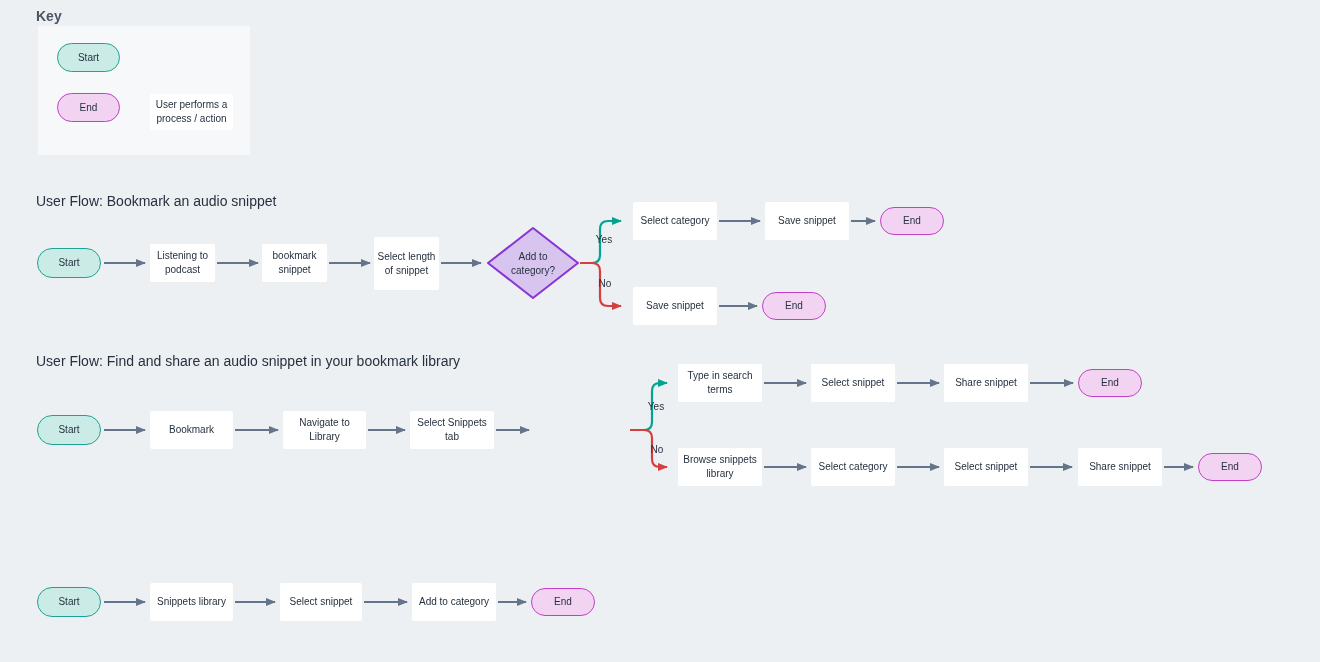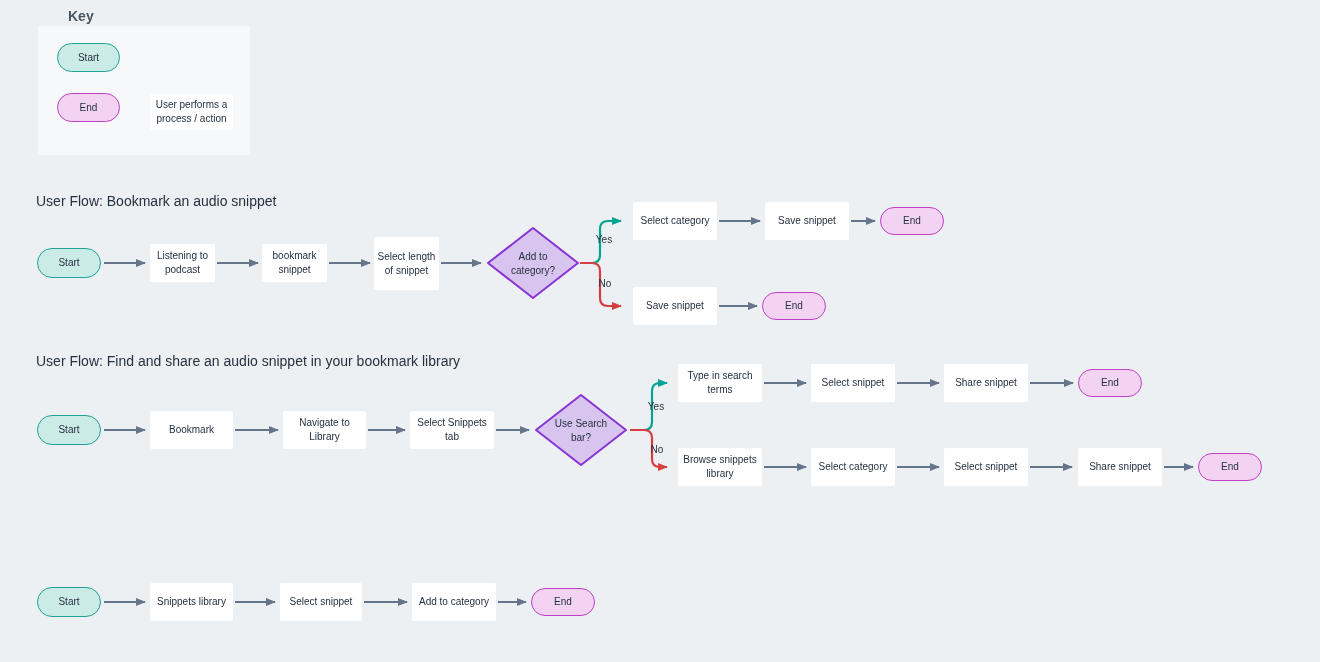--- a/index.html
+++ b/index.html
@@ -11,21 +11,21 @@
     --end-fill:#f3d3f2;
     --end-border:#c43fc8;
     --dec-fill:#d7c5ef;
     --dec-border:#8a33d6;
     --arrow:#64748b;
   }
   *{box-sizing:border-box;margin:0;padding:0;}
   body{font-family:"Liberation Sans",sans-serif;background:var(--bg);}
   .canvas{position:relative;width:1320px;height:662px;background:var(--bg);overflow:hidden;}
   .arrow-layer{position:absolute;left:0;top:0;}
-  .key-title{position:absolute;left:36px;top:8px;font-size:14px;font-weight:600;color:#4a5663;margin-left:32px;}
+  .key-title{position:absolute;left:36px;top:8px;font-size:14px;font-weight:600;color:#4a5663;}
   .key-panel{position:absolute;left:38px;top:26px;width:212px;height:129px;background:var(--panel);}
   .flow-title{position:absolute;font-size:14px;font-weight:400;color:var(--text);}
   .node{position:absolute;display:flex;align-items:center;justify-content:center;
         text-align:center;font-size:10px;line-height:1.4;color:var(--text);}
   .pill-start{background:var(--start-fill);border:1.5px solid var(--start-border);border-radius:15px;}
   .pill-end{background:var(--end-fill);border:1.5px solid var(--end-border);border-radius:15px;}
   .box{background:#ffffff;border-radius:2px;padding:2px 3px;}
   .diamond{position:absolute;}
   .diamond svg{position:absolute;left:0;top:0;}
   .diamond .dlabel{position:absolute;left:50%;top:50%;transform:translate(-50%,-50%);
@@ -107,26 +107,20 @@
   <div class="node box" style="left:765px;top:202px;width:84px;height:38px;">Save snippet</div>
   <div class="node pill-end" style="left:880px;top:207px;width:64px;height:28px;">End</div>
   <div class="node box" style="left:633px;top:287px;width:84px;height:38px;">Save snippet</div>
   <div class="node pill-end" style="left:762px;top:292px;width:64px;height:28px;">End</div>
 
   <div class="flow-title" style="left:36px;top:353px;">User Flow: Find and share an audio snippet in your bookmark library</div>
   <div class="node pill-start" style="left:37px;top:415px;width:64px;height:30px;">Start</div>
   <div class="node box" style="left:150px;top:411px;width:83px;height:38px;">Bookmark</div>
   <div class="node box" style="left:283px;top:411px;width:83px;height:38px;">Navigate to Library</div>
   <div class="node box" style="left:410px;top:411px;width:84px;height:38px;">Select Snippets tab</div>
-  <div class="diamond" style="left:534px;top:393px;width:94px;height:74px;">
-    <svg width="94" height="74">
-      <polygon points="47,2 92,37 47,72 2,37" fill="#d7c5ef" stroke="#8a33d6" stroke-width="2" stroke-linejoin="round"></polygon>
-    </svg>
-    <span class="dlabel">Use Search bar?</span>
-  </div>
   <div class="branch-label" style="left:656px;top:401px;">Yes</div>
   <div class="branch-label" style="left:657px;top:444px;">No</div>
   <div class="node box" style="left:678px;top:364px;width:84px;height:38px;">Type in search terms</div>
   <div class="node box" style="left:811px;top:364px;width:84px;height:38px;">Select snippet</div>
   <div class="node box" style="left:944px;top:364px;width:84px;height:38px;">Share snippet</div>
   <div class="node pill-end" style="left:1078px;top:369px;width:64px;height:28px;">End</div>
   <div class="node box" style="left:678px;top:448px;width:84px;height:38px;">Browse snippets library</div>
   <div class="node box" style="left:811px;top:448px;width:84px;height:38px;">Select category</div>
   <div class="node box" style="left:944px;top:448px;width:84px;height:38px;">Select snippet</div>
   <div class="node box" style="left:1078px;top:448px;width:84px;height:38px;">Share snippet</div>

